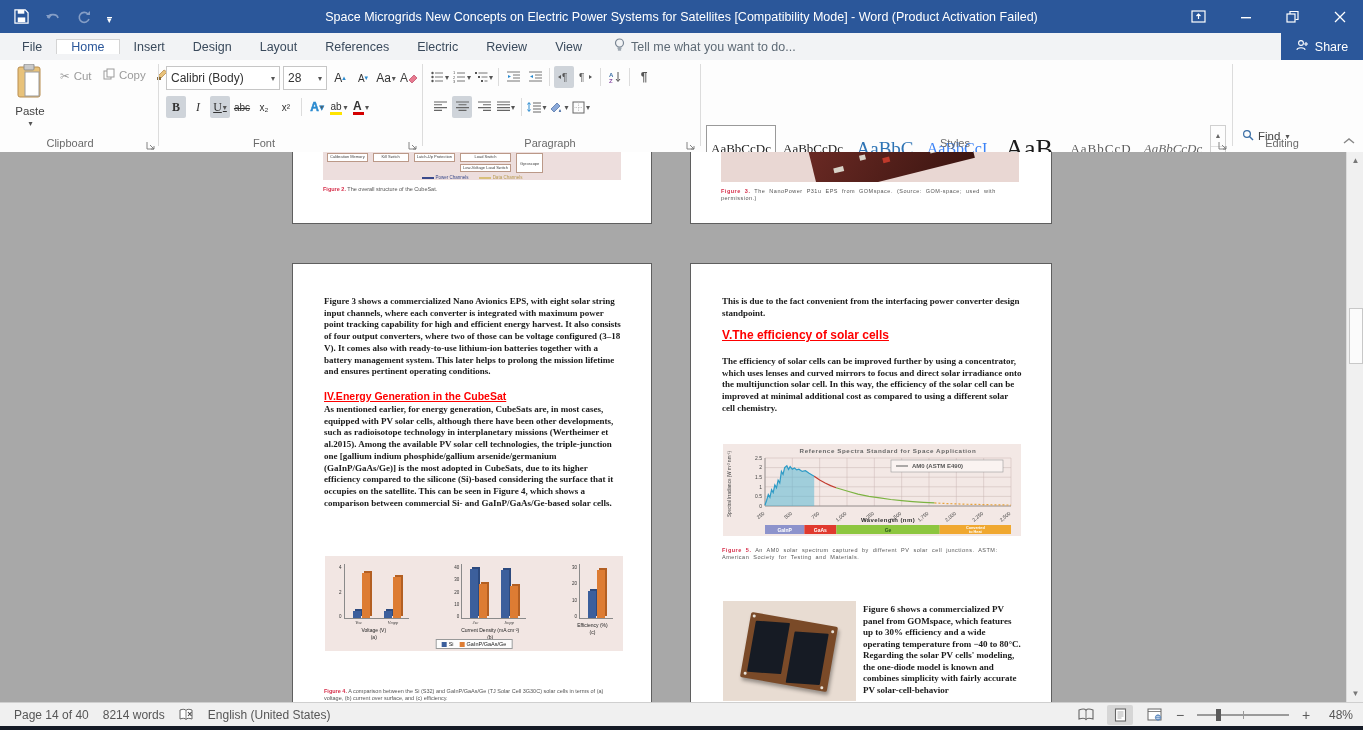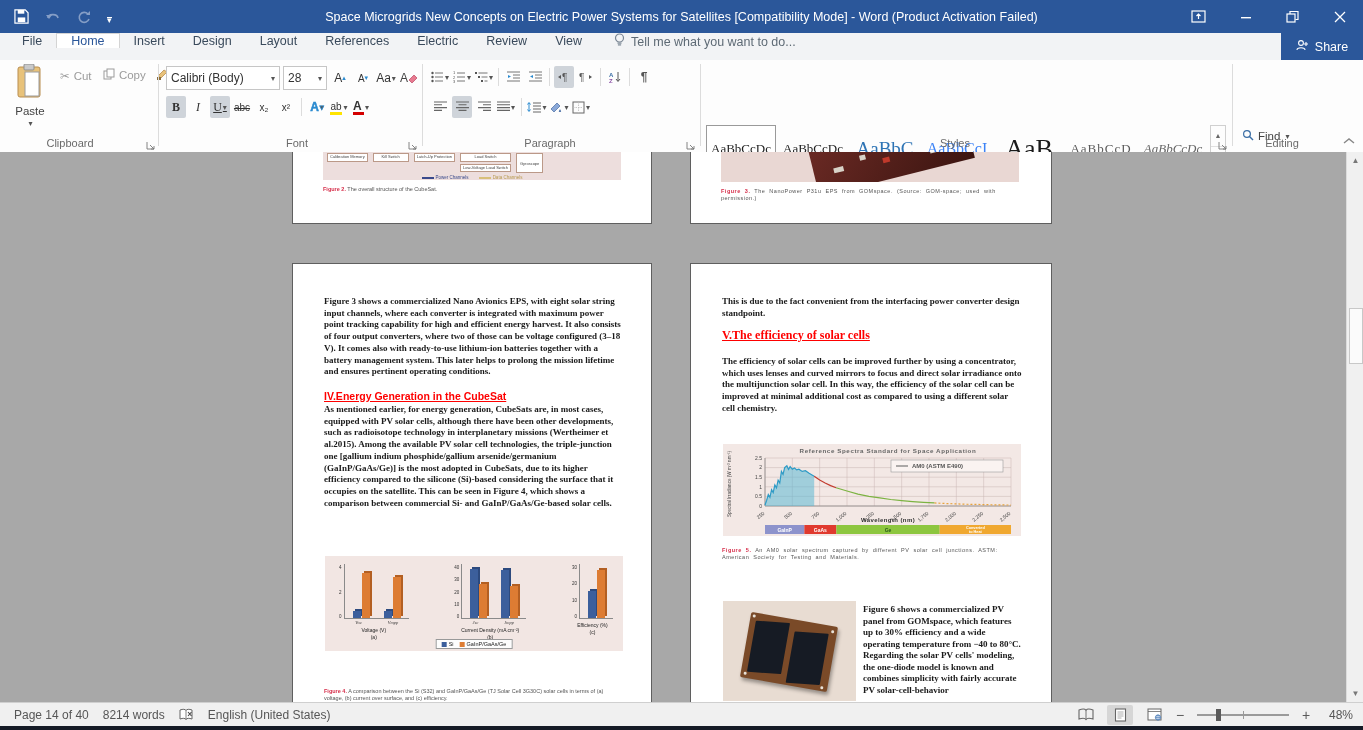--- a/index.html
+++ b/index.html
@@ -7,21 +7,21 @@
   .abs{position:absolute;}
   
   #titlebar{position:absolute;left:0;top:0;width:1363px;height:33px;background:#2b579a;color:#fff;display:flex;align-items:center;}
   #qat{display:flex;align-items:center;gap:16px;margin-left:14px;}
   #qat svg{display:block;}
   .qat-dim{opacity:.55;}
   #win-title{position:absolute;left:0;right:0;text-align:center;font-size:12.5px;color:#fff;pointer-events:none;white-space:nowrap;}
   #win-controls{position:absolute;right:0;top:0;height:33px;display:flex;}
   .win-btn{width:47px;height:33px;display:flex;align-items:center;justify-content:center;cursor:default;}
   
-  #tabrow{position:absolute;left:0;top:33px;width:1363px;height:27px;background:#f2f3f5;display:flex;align-items:flex-start;}
+  #tabrow{position:absolute;left:0;top:33px;width:1363px;height:27px;background:#f2f3f5;display:flex;align-items:center;}
   #tab-strip{display:flex;align-items:stretch;margin-left:8px;}
   .tab{padding:0 14px;display:flex;align-items:center;font-size:12.5px;color:#3a4a5c;cursor:default;}
   .tab.active{background:#fff;border:1px solid #d4d4d4;border-bottom:none;color:#2b579a;}
   #tellme{display:flex;align-items:center;gap:6px;margin-left:18px;color:#5e6a75;font-size:12.5px;}
   #share-block{position:absolute;right:0;top:0;height:27px;width:82px;background:#2b579a;color:#fff;display:flex;align-items:center;justify-content:center;gap:6px;font-size:12.5px;}
   
   #ribbon{position:absolute;left:0;top:60px;width:1363px;height:92px;background:#fdfdfd;border-bottom:1px solid #d4d4d4;}
   .rsep{position:absolute;top:4px;bottom:6px;width:1px;background:#dcdcdc;}
   .rgroup-label{position:absolute;bottom:3px;font-size:11px;color:#6a6a6a;text-align:center;}
   .launcher{position:absolute;bottom:3px;width:10px;height:10px;}
@@ -291,21 +291,21 @@
       </div>
     <div class="toggle">
         <span style="display:inline-block;"><span style="font-size:10px;">ab</span><span class="colorbar" style="background:#ffe400;width:12px;"></span></span>
         <span class="dd">▾</span>
       </div>
     <div class="toggle">
         <span style="display:inline-block;"><span style="font-weight:bold;">A</span><span class="colorbar" style="background:#d40000;width:11px;"></span></span>
         <span class="dd">▾</span>
       </div>
   </div>
-  <div class="rgroup-label" style="left:247px;width:100px;">Font</div>
+  <div class="rgroup-label" style="left:214px;width:100px;">Font</div>
   <div class="launcher" style="left:408px;"><svg width="9" height="9" viewBox="0 0 9 9">
         <path d="M1 1 v7 h7 M4 4 l4 4 M8 5 v3 h-3" fill="none" stroke="#777" stroke-width=".9"></path>
       </svg></div>
   <div class="rsep" style="left:422px;"></div>
 
   <div class="abs" style="left:430px;top:6px;display:flex;gap:2px;align-items:center;">
     <div class="toggle">
         <svg width="13" height="12" viewBox="0 0 13 12">
           <circle cx="1.5" cy="2" r="1.2" fill="#555"></circle>
           <circle cx="1.5" cy="6" r="1.2" fill="#555"></circle>
@@ -617,21 +617,21 @@
           <span><span class="lgsq" style="background: rgb(221, 124, 51);"></span>GaInP/GaAs/Ge</span>
         </div>
     </div>
     <div class="fig-caption" style="left:31px;top:424px;width:300px;">
       <span class="figlbl">Figure 4.</span> <span>A comparison between the Si (S32) and GaInP/GaAs/Ge (TJ Solar Cell 3G30C) solar cells in terms of (a) voltage, (b) current over surface, and (c) efficiency.</span>
     </div>
   </div>
 
   <div class="page" style="left:690px;top:111px;width:362px;height:600px;">
     <div class="doc-para doc-serif" style="left:31px;top:32px;width:300px;">This is due to the fact convenient from the interfacing power converter design standpoint.</div>
-    <div class="doc-heading" style="left:31px;top:64px;font-size:12px;font-family:Liberation Serif, serif;">V.The efficiency of solar cells</div>
+    <div class="doc-heading" style="left:31px;top:64px;font-size:12px;font-family:Liberation Sans, sans-serif;">V.The efficiency of solar cells</div>
     <div class="doc-para doc-serif" style="left:31px;top:92px;width:300px;">The efficiency of solar cells can be improved further by using a concentrator, which uses lenses and curved mirrors to focus and direct solar irradiance onto the multijunction solar cell. In this way, the efficiency of the solar cell can be improved at minimal additional cost as compared to using a different solar cell chemistry.</div>
     <div class="pinkpanel" id="fig5-panel"><svg width="298" height="92" viewBox="0 0 298 92">
           <text x="165" y="9" text-anchor="middle" font-size="6.2" fill="#666" font-weight="bold" letter-spacing=".6">Reference Spectra Standard for Space Application</text>
           <line x1="42" y1="62" x2="288" y2="62" stroke="#c9b6b2" stroke-width=".5"></line>
           <text x="39" y="63.8" text-anchor="end" font-size="5" fill="#444">0</text>
           <line x1="42" y1="52.4" x2="288" y2="52.4" stroke="#c9b6b2" stroke-width=".5"></line>
           <text x="39" y="54.199999999999996" text-anchor="end" font-size="5" fill="#444">0.5</text>
           <line x1="42" y1="42.8" x2="288" y2="42.8" stroke="#c9b6b2" stroke-width=".5"></line>
           <text x="39" y="44.599999999999994" text-anchor="end" font-size="5" fill="#444">1</text>
           <line x1="42" y1="33.2" x2="288" y2="33.2" stroke="#c9b6b2" stroke-width=".5"></line>

